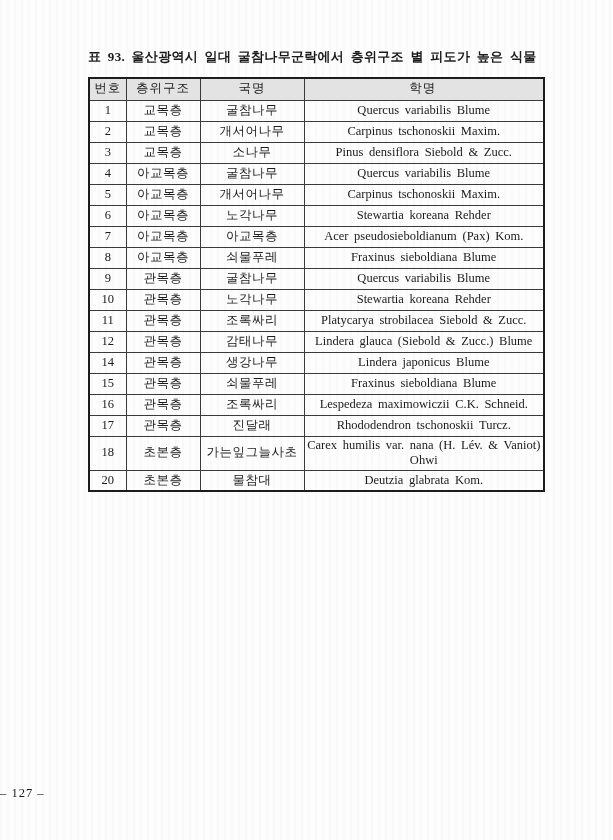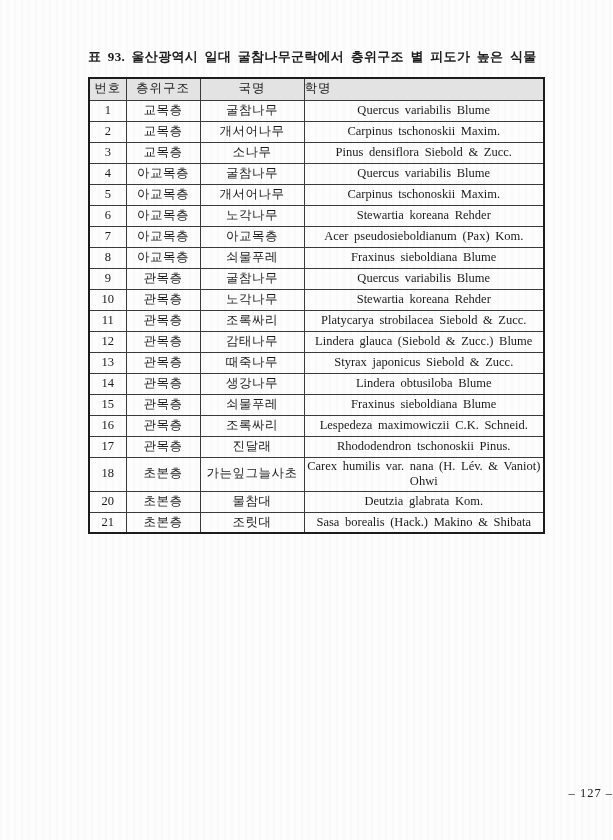--- a/index.html
+++ b/index.html
@@ -60,21 +60,21 @@
     padding-left: 9px;
     padding-right: 4px;
     font-size: 13px;
     word-spacing: 2.5px;
   }
   .sci-italic { }
   .page-footer {
     position: absolute;
     left: 0; top: 786px;
     width: 100%;
-    text-align: right;
+    text-align: left;
     font-size: 12.5px;
     letter-spacing: 1px;
   }
 </style>
 </head>
 <body>
 
 <div class="page">
 
   <div class="doc-title">표 93. 울산광역시 일대 굴참나무군락에서 층위구조 별 피도가 높은 식물</div>
@@ -84,21 +84,21 @@
       <col class="col-no">
       <col class="col-layer">
       <col class="col-korean">
       <col class="col-sci">
     </colgroup>
     <thead>
       <tr>
         <th class="col-no">번호</th>
         <th class="col-layer">층위구조</th>
         <th class="col-korean">국명</th>
-        <th class="col-sci" style="text-align:left;padding-left:0;">학명</th>
+        <th class="col-sci" style="text-align:center;padding-left:0;">학명</th>
       </tr>
     </thead>
     <tbody>
         <tr>
           <td class="col-no">1</td>
           <td class="col-layer">교목층</td>
           <td class="col-korean">굴참나무</td>
           <td class="col-sci"><span class="sci-italic">Quercus variabilis</span><span class="sci-author"> Blume</span></td>
         </tr>
         <tr>
@@ -161,65 +161,53 @@
           <td class="col-korean">조록싸리</td>
           <td class="col-sci"><span class="sci-italic">Platycarya strobilacea</span><span class="sci-author"> Siebold &amp; Zucc.</span></td>
         </tr>
         <tr>
           <td class="col-no">12</td>
           <td class="col-layer">관목층</td>
           <td class="col-korean">감태나무</td>
           <td class="col-sci"><span class="sci-italic">Lindera glauca</span><span class="sci-author"> (Siebold &amp; Zucc.) Blume</span></td>
         </tr>
         <tr>
-          <td class="col-no">13</td>
-          <td class="col-layer">관목층</td>
-          <td class="col-korean">때죽나무</td>
-          <td class="col-sci"><span class="sci-italic">Styrax japonicus</span><span class="sci-author"> Siebold &amp; Zucc.</span></td>
-        </tr>
-        <tr>
           <td class="col-no">14</td>
           <td class="col-layer">관목층</td>
           <td class="col-korean">생강나무</td>
-          <td class="col-sci"><span class="sci-italic">Lindera obtusiloba</span><span class="sci-author"> Blume</span></td>
+          <td class="col-sci"><span class="sci-italic">Lindera japonicus</span><span class="sci-author"> Blume</span></td>
         </tr>
         <tr>
           <td class="col-no">15</td>
           <td class="col-layer">관목층</td>
           <td class="col-korean">쇠물푸레</td>
           <td class="col-sci"><span class="sci-italic">Fraxinus sieboldiana</span><span class="sci-author"> Blume</span></td>
         </tr>
         <tr>
           <td class="col-no">16</td>
           <td class="col-layer">관목층</td>
           <td class="col-korean">조록싸리</td>
           <td class="col-sci"><span class="sci-italic">Lespedeza maximowiczii</span><span class="sci-author"> C.K. Schneid.</span></td>
         </tr>
         <tr>
           <td class="col-no">17</td>
           <td class="col-layer">관목층</td>
           <td class="col-korean">진달래</td>
-          <td class="col-sci"><span class="sci-italic">Rhododendron tschonoskii</span><span class="sci-author"> Pinus.</span></td>
+          <td class="col-sci"><span class="sci-italic">Rhododendron tschonoskii</span><span class="sci-author"> Turcz.</span></td>
         </tr>
         <tr>
           <td class="col-no">18</td>
           <td class="col-layer">초본층</td>
           <td class="col-korean">가는잎그늘사초</td>
           <td class="col-sci"><span class="sci-italic">Carex humilis</span><span class="sci-author"> var.</span><span class="sci-italic"> nana</span><span class="sci-author"> (H. Lév. &amp; Vaniot) Ohwi</span></td>
         </tr>
         <tr>
           <td class="col-no">20</td>
           <td class="col-layer">초본층</td>
           <td class="col-korean">물참대</td>
           <td class="col-sci"><span class="sci-italic">Deutzia glabrata</span><span class="sci-author"> Kom.</span></td>
         </tr>
-        <tr>
-          <td class="col-no">21</td>
-          <td class="col-layer">초본층</td>
-          <td class="col-korean">조릿대</td>
-          <td class="col-sci"><span class="sci-italic">Sasa borealis</span><span class="sci-author"> (Hack.) Makino &amp; Shibata</span></td>
-        </tr>
       </tbody>
   </table>
 
   <div class="page-footer">– 127 –</div>
 
 </div>
 
 </body></html>

